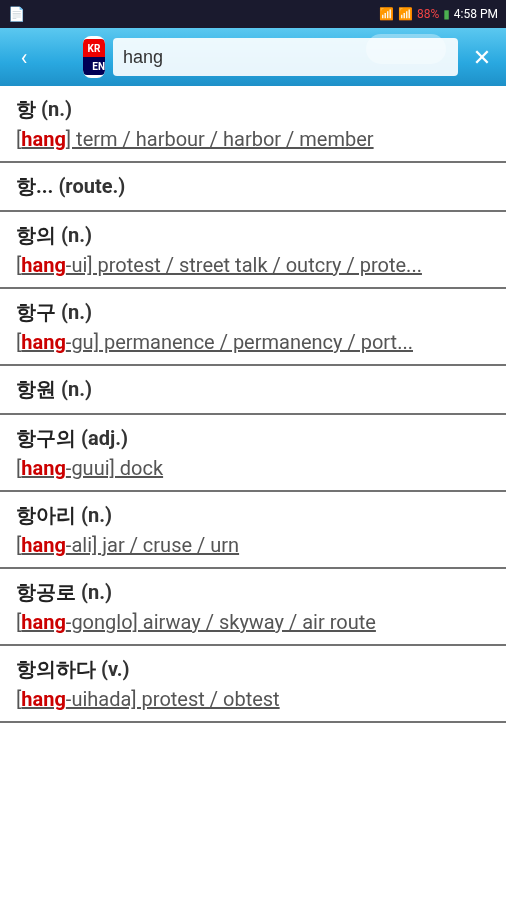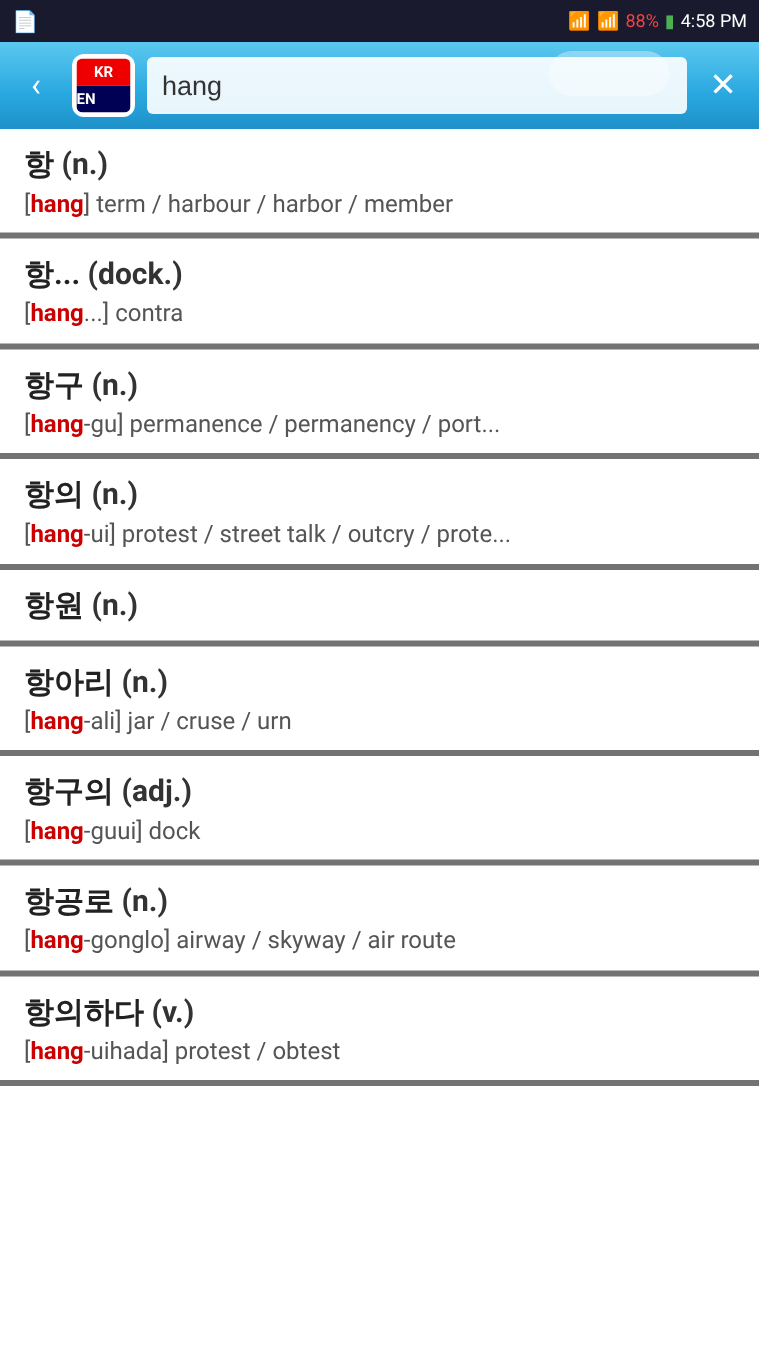--- a/index.html
+++ b/index.html
@@ -72,29 +72,30 @@
       z-index: 1;
       color: white;
       font-size: 22px;
       cursor: pointer;
       width: 32px;
       text-align: center;
       flex-shrink: 0;
     }
     .app-icon {
       z-index: 1;
-      width: 42px;
+      width: 22px;
       height: 42px;
       background: #fff;
       border-radius: 8px;
       display: flex;
       align-items: center;
       justify-content: center;
       flex-shrink: 0;
       overflow: hidden;
+      margin-left: 35px;
     }
     .flag-container {
       display: flex;
       flex-direction: column;
       width: 36px;
       height: 36px;
       border-radius: 4px;
       overflow: hidden;
     }
     .flag-top {
@@ -102,21 +103,21 @@
       flex: 1;
       display: flex;
       align-items: center;
       justify-content: center;
     }
     .flag-bottom {
       background: #005;
       flex: 1;
       display: flex;
       align-items: center;
-      justify-content: flex-start;
+      justify-content: flex-end;
     }
     .search-box {
       z-index: 1;
       flex: 1;
       height: 38px;
       background: rgba(255,255,255,0.9);
       border-radius: 4px;
       display: flex;
       align-items: center;
       padding: 0 10px;
@@ -141,32 +142,33 @@
 
     
     .dict-list {
       width: 100%;
       height: calc(900px - 28px - 58px);
       overflow-y: auto;
       background: #fff;
     }
     .dict-item {
       padding: 10px 16px 8px 16px;
-      border-bottom: 4px solid #737373;
+      border-bottom: 2px solid #737373;
     }
     .dict-item-header {
       font-size: 20px;
       font-weight: bold;
       color: #222;
       margin-bottom: 2px;
     }
     .dict-item-def {
-      font-size: 16px;
+      font-size: 20px;
       color: #555;
       line-height: 1.4;
+      text-decoration: underline;
     }
     .highlight {
       color: #cc0000;
       font-weight: bold;
     }
     .pos {
       font-weight: bold;
       color: #333;
     }
   </style>
@@ -212,71 +214,68 @@
     <div class="dict-item-header">
       항 <span class="pos">(n.)</span>
     </div>
     <div class="dict-item-def">
       [<span class="highlight">hang</span>] term / harbour / harbor / member
     </div>
   </div>
 
   <div class="dict-item">
     <div class="dict-item-header">
-      항... <span class="pos">(dock.)</span>
-    </div>
-    <div class="dict-item-def">
-      [<span class="highlight">hang</span>...] contra
+      항... <span class="pos">(route.)</span>
+    </div>
+  </div>
+
+  <div class="dict-item">
+    <div class="dict-item-header">
+      항의 <span class="pos">(n.)</span>
+    </div>
+    <div class="dict-item-def">
+      [<span class="highlight">hang</span>-ui] protest / street talk / outcry / prote...
     </div>
   </div>
 
   <div class="dict-item">
     <div class="dict-item-header">
       항구 <span class="pos">(n.)</span>
     </div>
     <div class="dict-item-def">
       [<span class="highlight">hang</span>-gu] permanence / permanency / port...
     </div>
   </div>
 
   <div class="dict-item">
     <div class="dict-item-header">
-      항의 <span class="pos">(n.)</span>
-    </div>
-    <div class="dict-item-def">
-      [<span class="highlight">hang</span>-ui] protest / street talk / outcry / prote...
-    </div>
-  </div>
-
-  <div class="dict-item">
-    <div class="dict-item-header">
       항원 <span class="pos">(n.)</span>
     </div>
   </div>
 
   <div class="dict-item">
     <div class="dict-item-header">
+      항구의 <span class="pos">(adj.)</span>
+    </div>
+    <div class="dict-item-def">
+      [<span class="highlight">hang</span>-guui] dock
+    </div>
+  </div>
+
+  <div class="dict-item">
+    <div class="dict-item-header">
       항아리 <span class="pos">(n.)</span>
     </div>
     <div class="dict-item-def">
       [<span class="highlight">hang</span>-ali] jar / cruse / urn
     </div>
   </div>
 
   <div class="dict-item">
     <div class="dict-item-header">
-      항구의 <span class="pos">(adj.)</span>
-    </div>
-    <div class="dict-item-def">
-      [<span class="highlight">hang</span>-guui] dock
-    </div>
-  </div>
-
-  <div class="dict-item">
-    <div class="dict-item-header">
       항공로 <span class="pos">(n.)</span>
     </div>
     <div class="dict-item-def">
       [<span class="highlight">hang</span>-gonglo] airway / skyway / air route
     </div>
   </div>
 
   <div class="dict-item">
     <div class="dict-item-header">
       항의하다 <span class="pos">(v.)</span>

